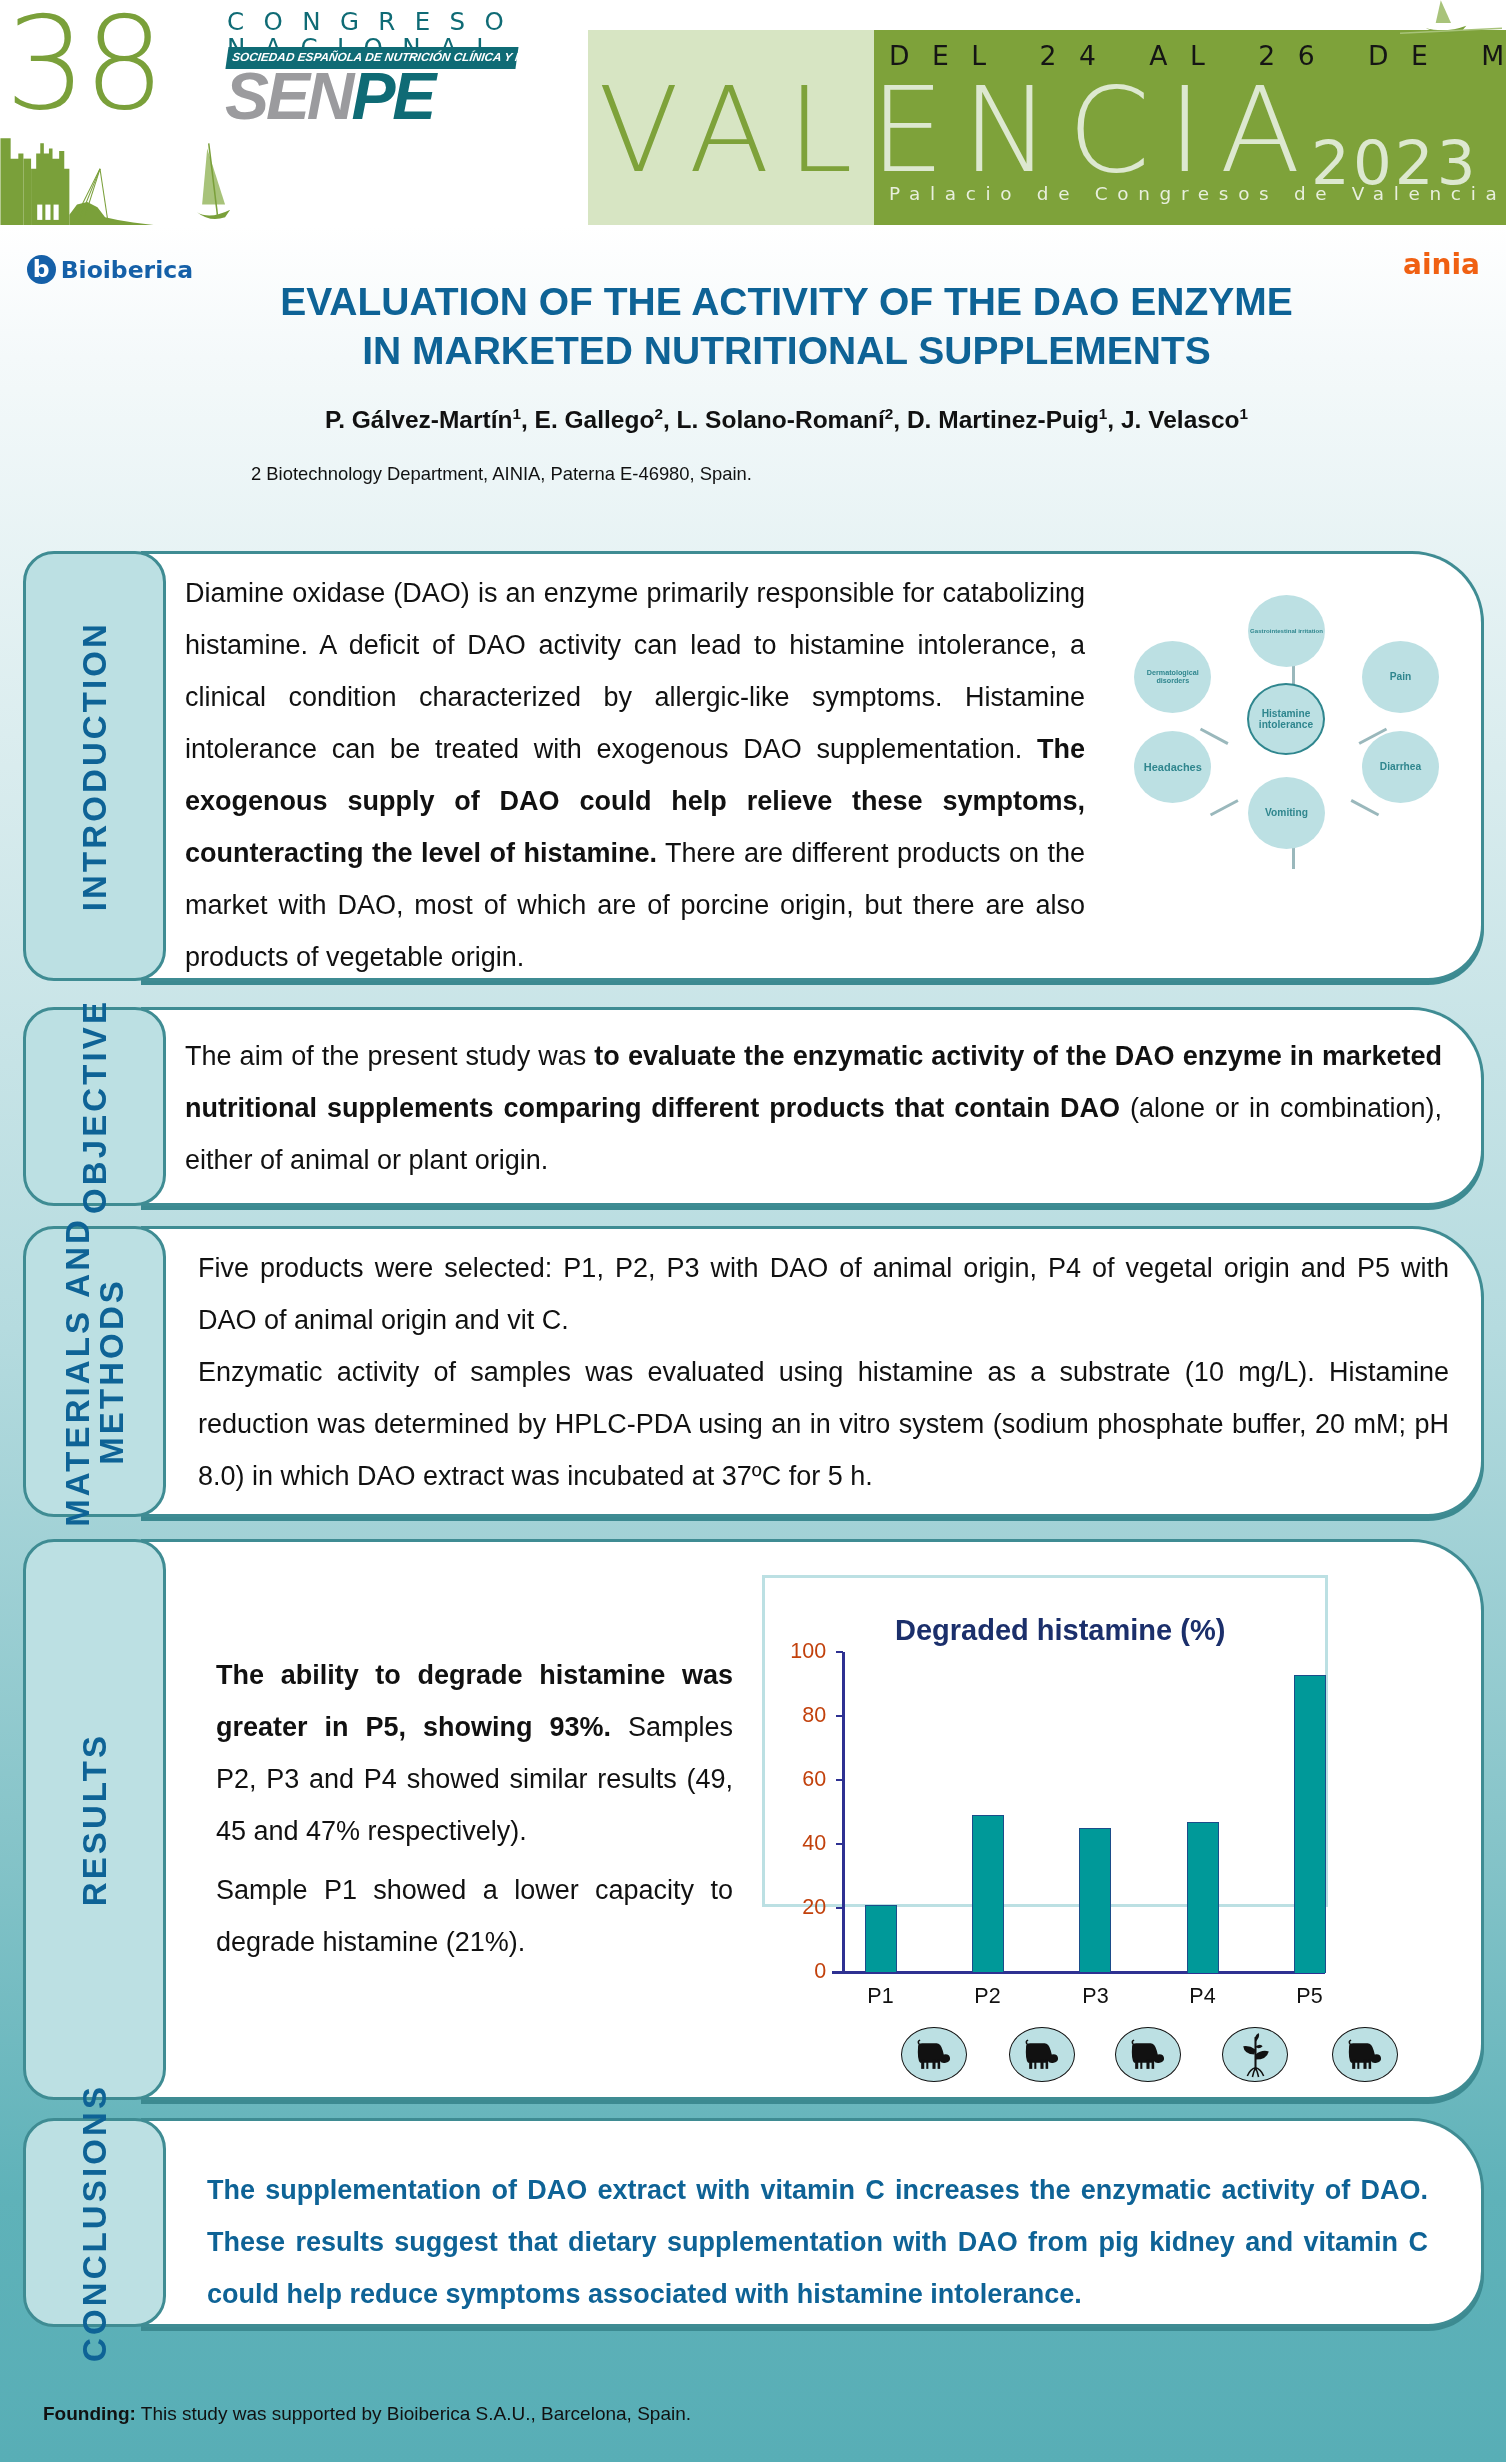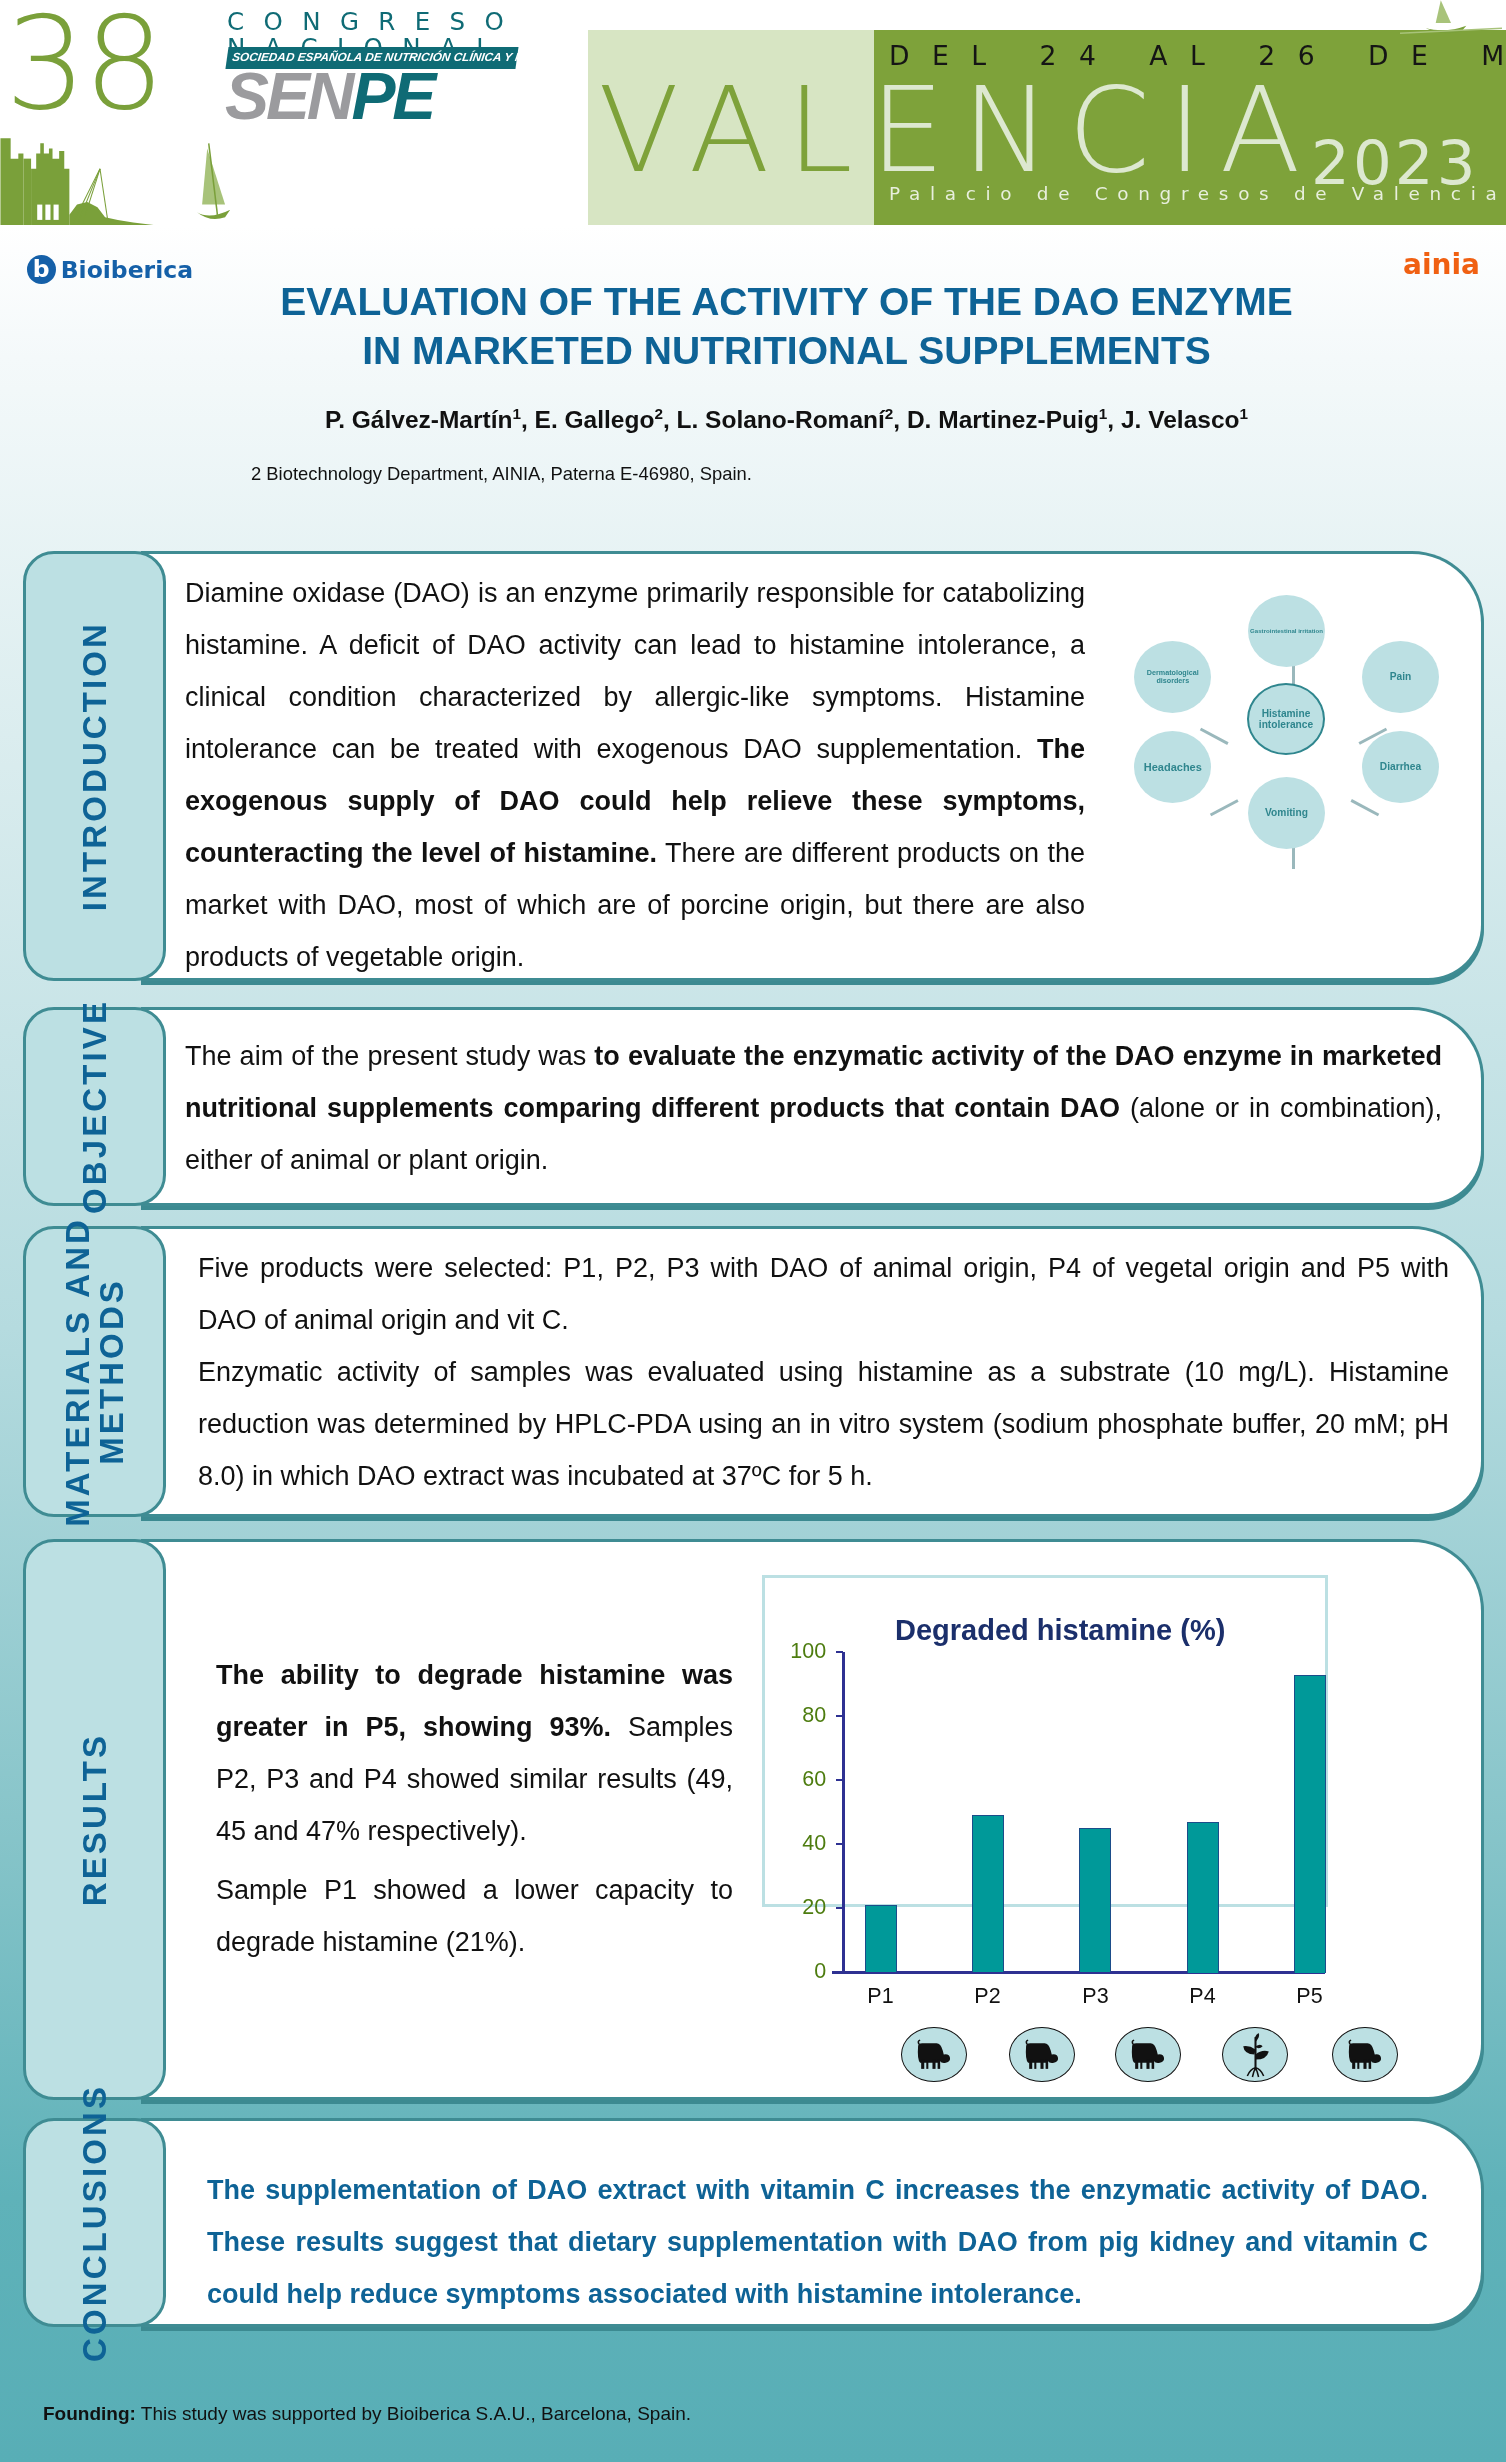--- a/index.html
+++ b/index.html
@@ -54,21 +54,21 @@
   .d-node { position: absolute; border-radius: 50%; background: #bce0e3; color: #2f868e; font-weight: bold; display: flex; align-items: center; justify-content: center; text-align: center; line-height: 1.1; }
   .d-center { border: 2.6px solid #2f868e; }
   .d-line { position: absolute; background: #9ab8bc; width: 3.1px; transform-origin: top center; }
 
   
   .chart-box { position: absolute; left: 762px; top: 1575px; width: 566px; height: 332px; border: 3.1px solid #bce0e3; background: #fff; z-index: 3; }
   .chart-title { position: absolute; left: 130px; top: 36px; font-size: 29px; font-weight: bold; color: #1b2f6b; white-space: nowrap; }
   .y-axis { position: absolute; left: 77px; top: 74px; width: 2.6px; height: 320px; background: #2e3192; }
   .x-axis { position: absolute; left: 67px; top: 393px; width: 493px; height: 2.6px; background: #2e3192; }
   .y-tick { position: absolute; left: 71px; width: 7.2px; height: 2px; background: #2e3192; }
-  .y-label { position: absolute; left: 5.1px; width: 56px; text-align: right; font-size: 21.5px; color: #4d7c0f; }
+  .y-label { position: absolute; left: 5.1px; width: 56px; text-align: right; font-size: 21.5px; color: #c2410c; }
   .bar { position: absolute; width: 32px; background: #009999; border: 1px solid #1b4d8a; border-bottom: none; }
   .x-label { position: absolute; top: 406px; width: 51px; text-align: center; font-size: 21.5px; color: #111; }
 
   
   .origin-icon { position: absolute; top: 2027px; width: 66px; height: 55px; border-radius: 50%; background: #bce0e3; border: 1.5px solid #111; display: flex; align-items: center; justify-content: center; z-index: 3; }
 
   .footer { position: absolute; left: 43px; top: 2403px; font-size: 19px; color: #111; }
   .footer b { font-weight: bold; }
 </style>
 </head>

